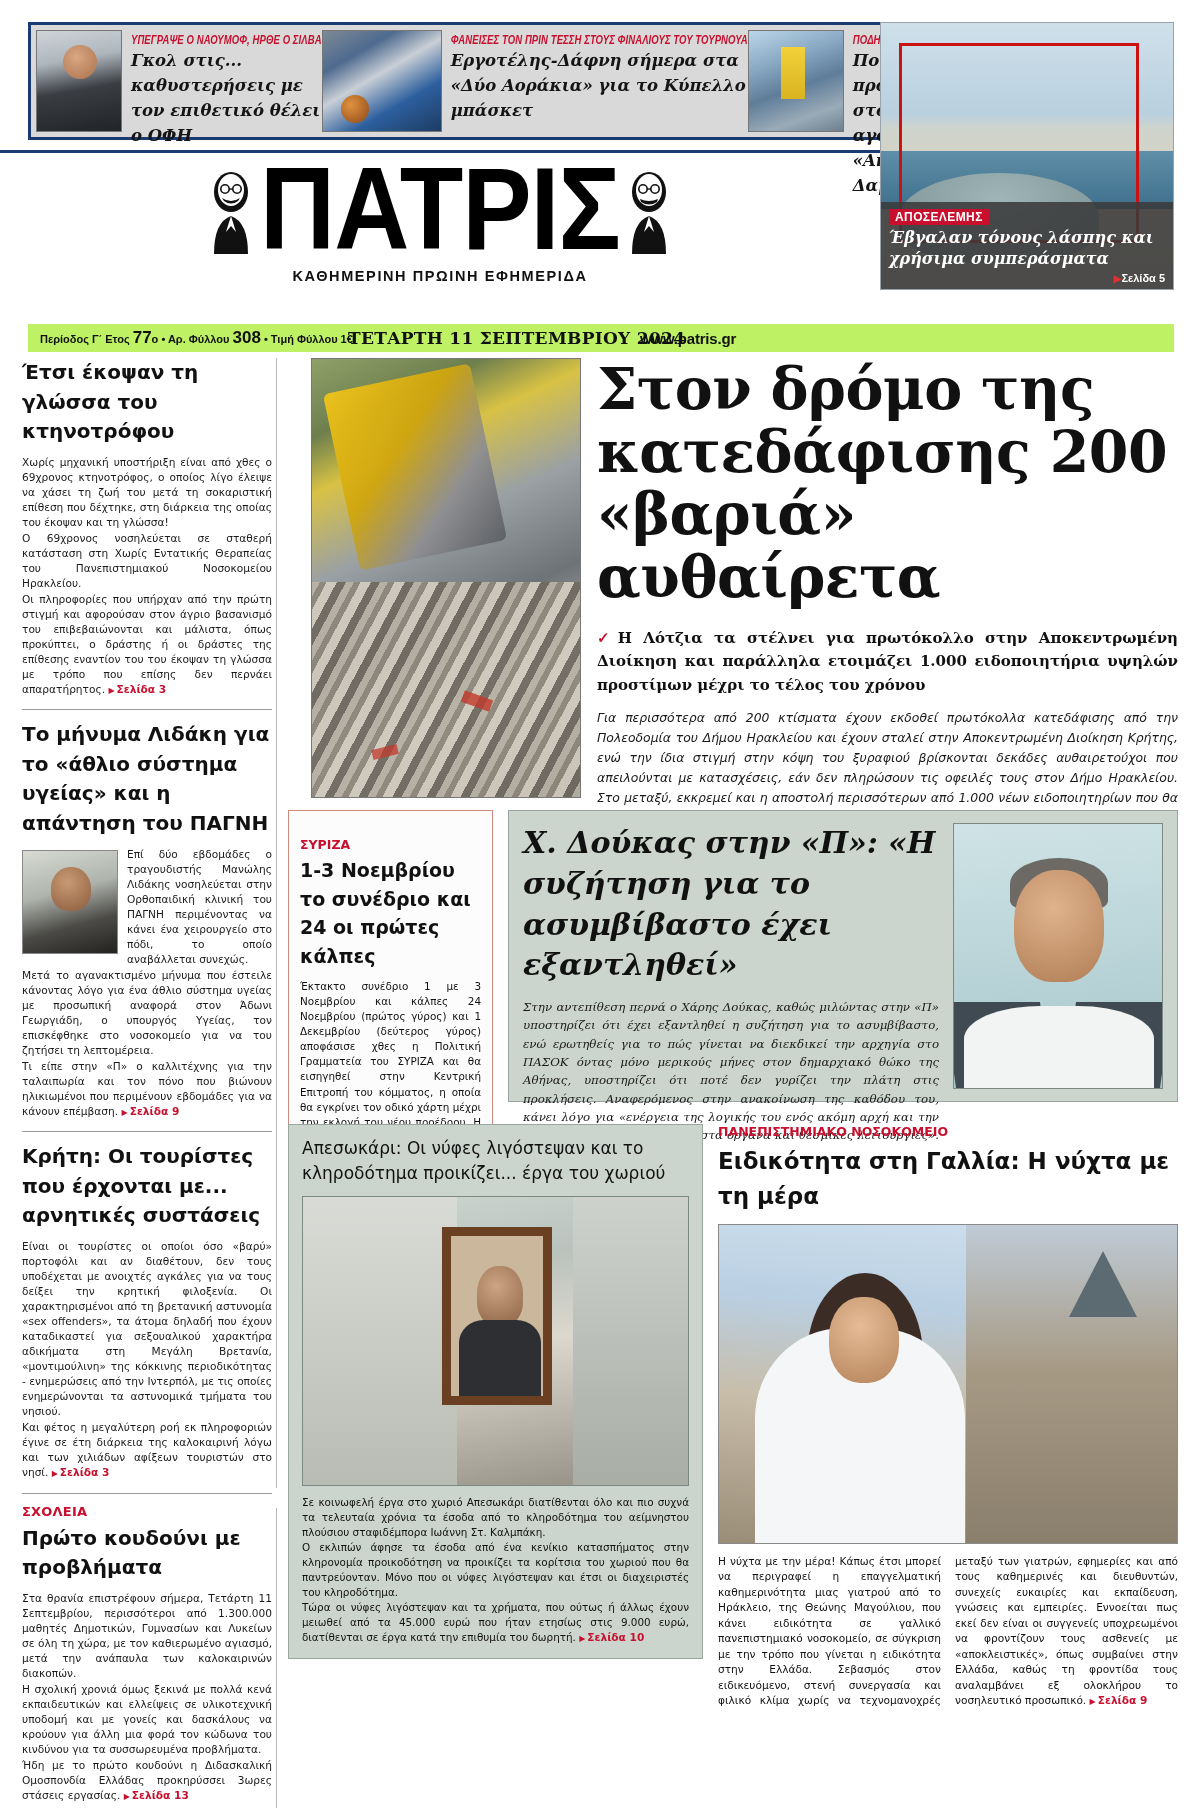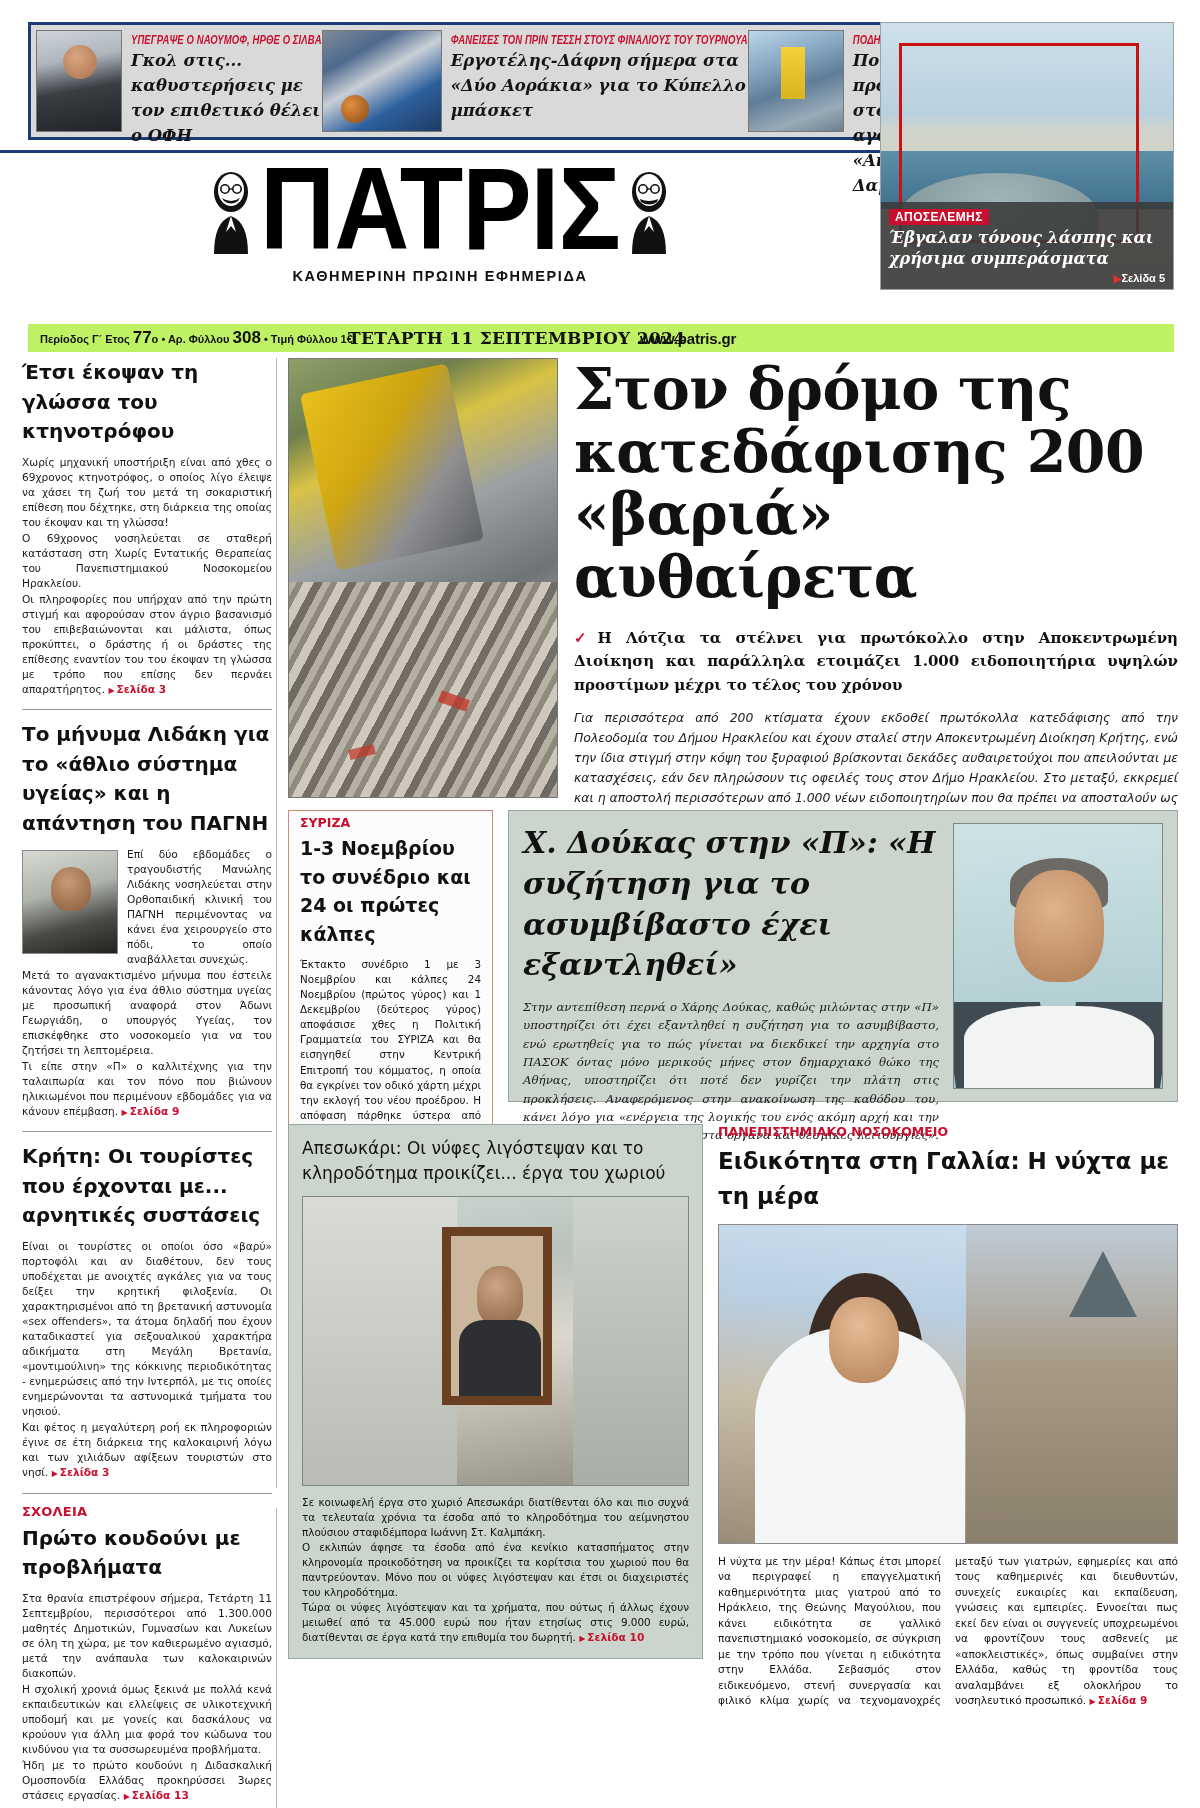--- a/index.html
+++ b/index.html
@@ -169,21 +169,21 @@
     position:relative;
   }
   .inline-photo::after {
     content:""; position:absolute; left:28px; top:16px; width:40px; height:44px;
     border-radius:48% 48% 42% 42%;
     background: radial-gradient(circle at 42% 34%, #c89a74, #8a5c3c);
   }
 
   
   .lead { position:absolute; left:288px; top:0; width:890px; }
-  .lead-row { display:flex; gap:16px; }
+  .lead-row { display:flex; gap:16px;margin-left:23px; }
   .lead-photo {
     width:270px; height:440px; border:1px solid #777; overflow:hidden; flex:none; position:relative;
     background: linear-gradient(155deg,#8fa06a 0%,#6d7f4d 14%,#d8c245 24%,#9aa0a4 40%,#6e7377 58%,#b4b0a8 74%,#8e8a81 88%,#57544e 100%);
   }
   .lead-photo .arm {
     position:absolute; left:28px; top:18px; width:150px; height:180px;
     background: linear-gradient(135deg,#f0c419 0%,#cfa50e 40%,#8e8e92 70%,#5c5f63 100%);
     transform: rotate(-12deg); border-radius:6px; opacity:.95;
   }
   .lead-photo .rubble {
@@ -205,21 +205,21 @@
   .lead-sub .check { color:#c8102e; font-weight:900; margin-right:2px; }
   .lead-body {
     margin-top:10px; font-family:"DejaVu Sans","Liberation Sans",sans-serif;
     font-style:italic; font-size:12.4px; line-height:1.62; text-align:justify; color:#1a1a1a;
   }
   .lead-rule { height:1px; background:#c08a4a; margin-top:8px; }
 
   
   .syriza {
     position:absolute; left:288px; top:452px; width:205px;
-    border:1px solid #d08a7a; padding:4px 11px 12px; background:#fcfcfc;
+    border:1px solid #d08a7a; padding:26px 11px 12px; background:#fcfcfc;
   }
   .syriza-kicker { color:#c8102e; font-weight:700; font-size:12.5px; margin-bottom:4px;
     font-family:"DejaVu Sans","Liberation Sans",sans-serif; }
   .syriza-head {
     font-family:"DejaVu Sans","Liberation Sans",sans-serif; font-weight:700;
     font-size:19px; line-height:1.5; color:#111;
   }
   .syriza-body { font-size:10.4px; line-height:1.45; text-align:justify; margin-top:9px; }
 
   

